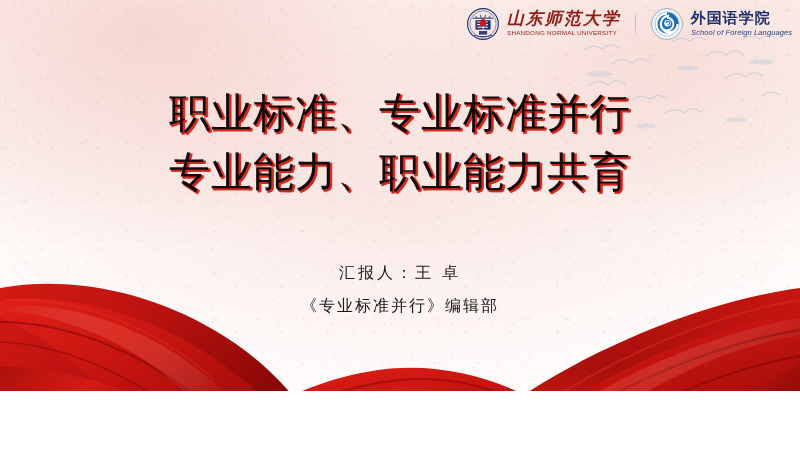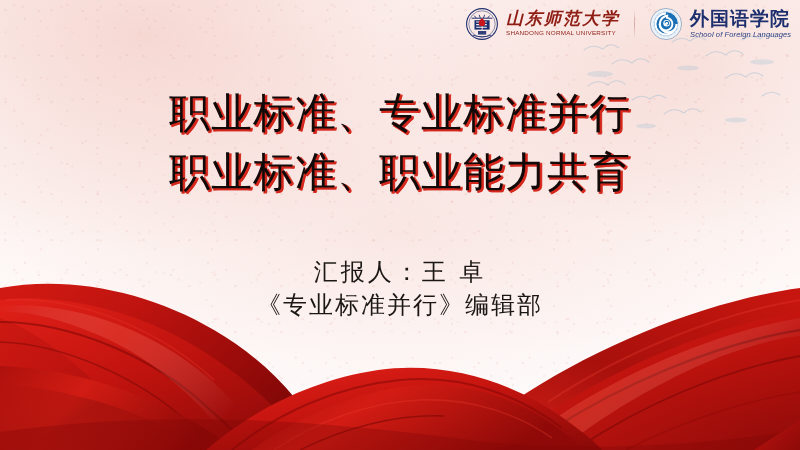--- a/index.html
+++ b/index.html
@@ -7,21 +7,21 @@
     padding: 0;
     background: #ffffff;
   }
   body {
     font-family: "Liberation Sans", "DejaVu Sans", sans-serif;
   }
 
   #slide {
     position: relative;
     width: 800px;
-    height: 450px;
+    height: 391px;
     overflow: hidden;
     background: #fca5a5;
   }
 
   
   .bg-base {
     position: absolute;
     inset: 0;
     background:
       radial-gradient(ellipse 520px 300px at 18% 8%,  rgba(235,170,160,0.38) 0%, rgba(240,190,182,0.16) 45%, rgba(255,255,255,0) 72%),
@@ -69,21 +69,21 @@
   .logo-unit { display: flex; align-items: center; gap: 7px; }
   .logo-mark { flex: 0 0 auto; }
   .logo-text { display: flex; flex-direction: column; line-height: 1; }
   .logo-cn {
     font-family: "DejaVu Serif", "Liberation Serif", serif;
     font-weight: 700;
     color: #8f1d14;
     letter-spacing: 2px;
   }
   .logo-cn.sdnu { font-size: 17px; font-style: italic; }
-  .logo-cn.sfl  { font-size: 19px; color: #1d2f6e; letter-spacing: 1px; font-style: normal; }
+  .logo-cn.sfl  { font-size: 15px; color: #1d2f6e; letter-spacing: 1px; font-style: normal; }
   .logo-en {
     font-family: "Liberation Sans", sans-serif;
     color: #8f1d14;
     font-size: 6.2px;
     letter-spacing: .2px;
     margin-top: 3px;
     white-space: nowrap;
     transform: scaleX(1.02);
     transform-origin: left center;
   }
@@ -120,21 +120,21 @@
 
   
   .presenter-block {
     position: absolute;
     top: 256px; left: 0; right: 0;
     text-align: center;
   }
   .presenter-line {
     font-family: "DejaVu Serif", "Liberation Serif", serif;
     color: #1b1714;
-    font-size: 24px;
+    font-size: 16px;
     line-height: 33px;
     letter-spacing: 2px;
     white-space: nowrap;
   }
   .presenter-line.name { letter-spacing: 3px; }
 
   
   .silk { position: absolute; inset: 0; pointer-events: none; }
 
   
@@ -288,21 +288,21 @@
       <span class="logo-text">
         <span class="logo-cn sfl">外国语学院</span>
         <span class="logo-en sfl">School of Foreign Languages</span>
       </span>
     </div>
 
   </div>
 
   <div class="title-block">
     <div class="title-line">职业标准、专业标准并行</div>
-    <div class="title-line">职业标准、职业能力共育</div>
+    <div class="title-line">专业能力、职业能力共育</div>
   </div>
 
   <div class="presenter-block">
     <div class="presenter-line name">汇报人：王 卓</div>
     <div class="presenter-line">《专业标准并行》编辑部</div>
   </div>
 
 </div>
 
 </body></html>

